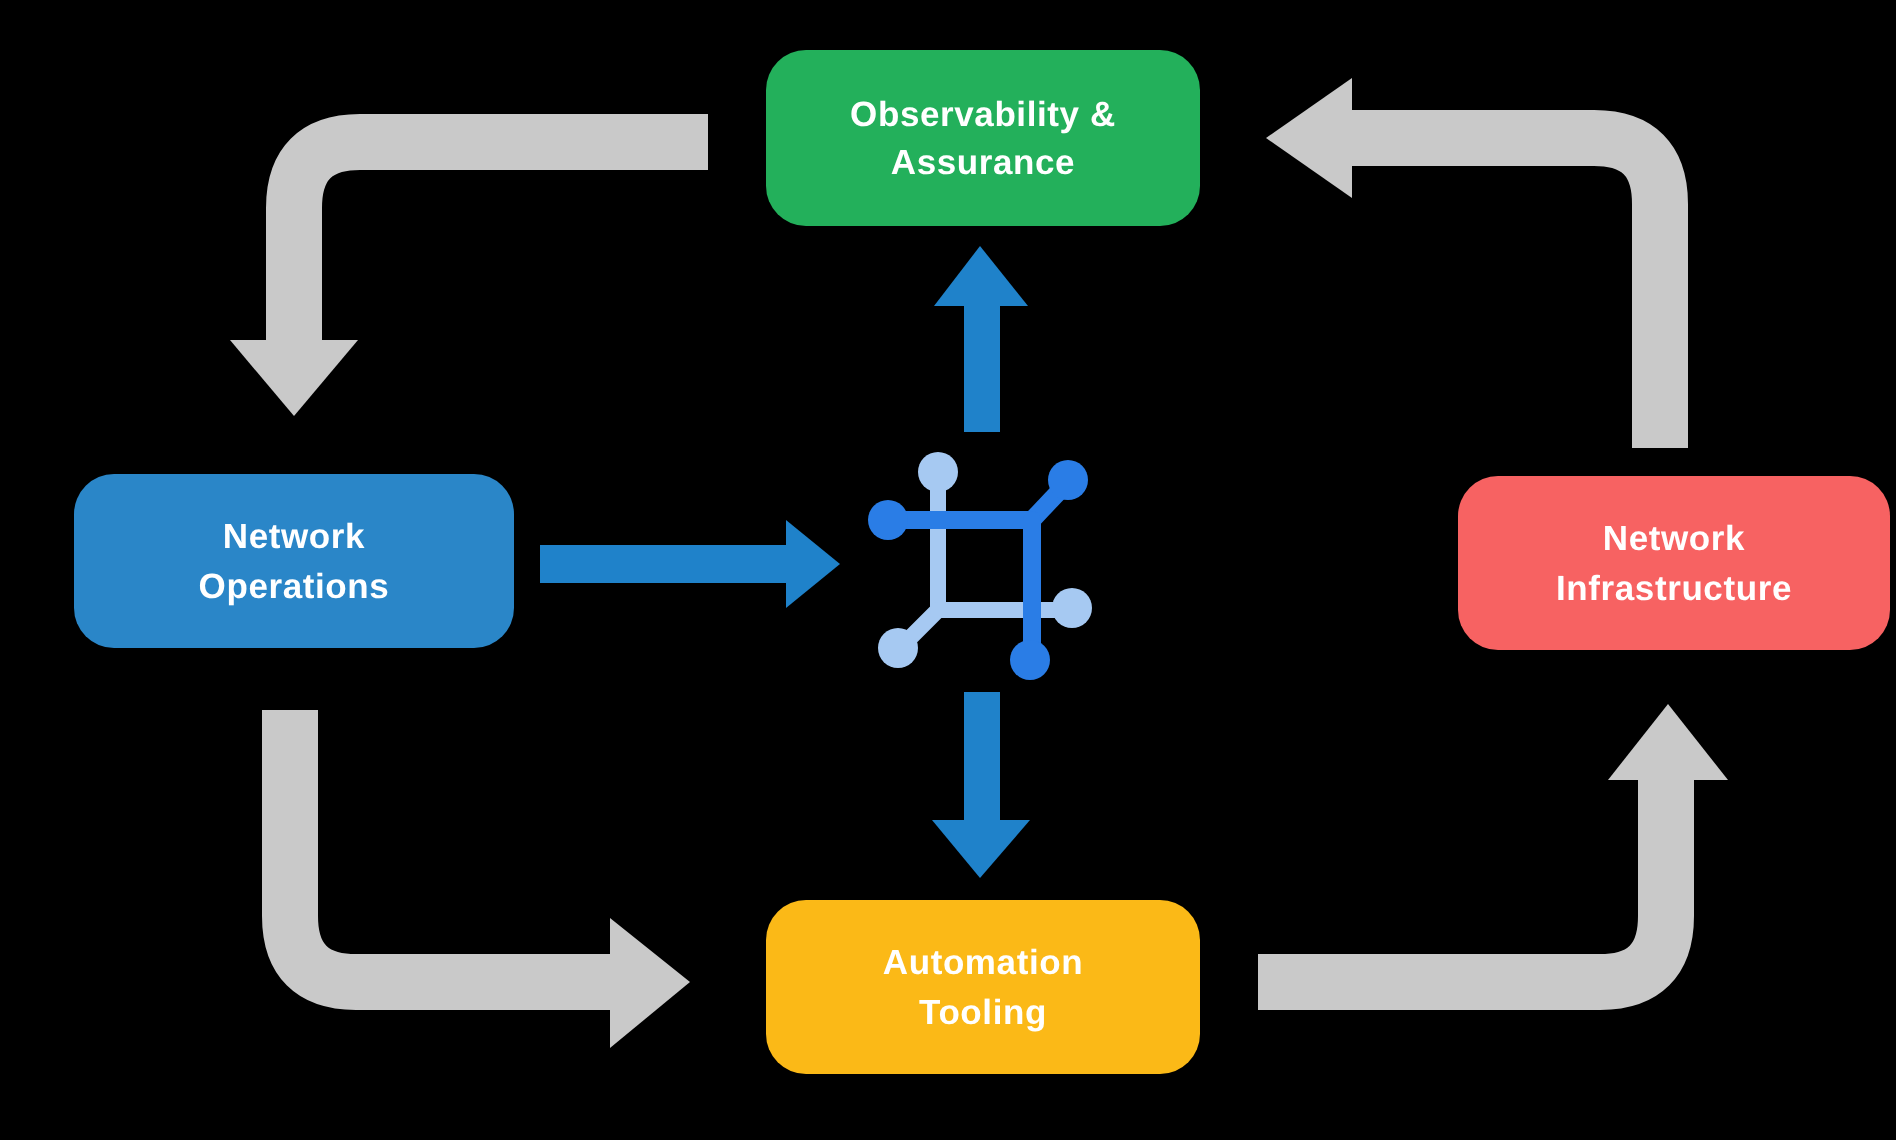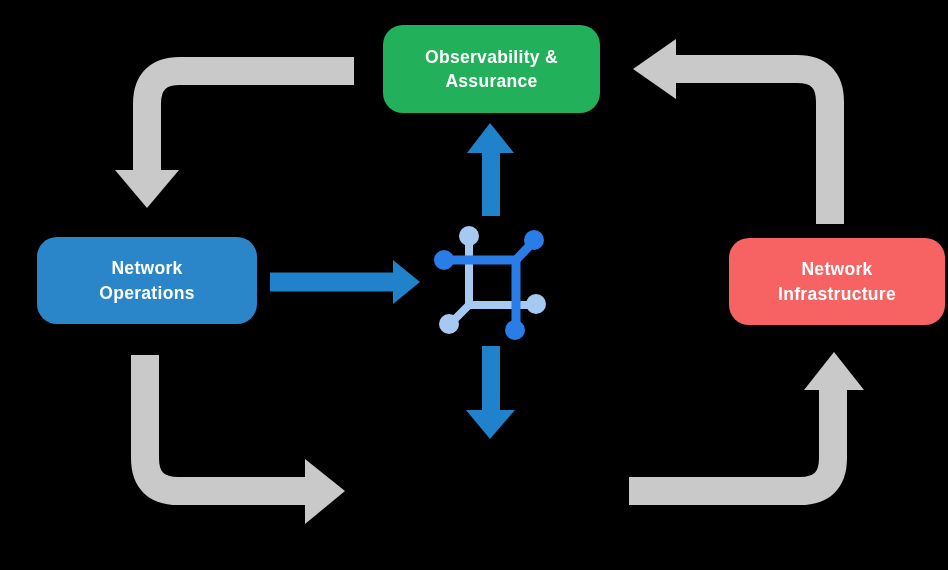--- a/index.html
+++ b/index.html
@@ -114,14 +114,18 @@
   <div class="node node-operations" style="background: rgb(42, 134, 200);">
     <span class="node-label" style="color: rgb(255, 255, 255);">Network
 Operations</span>
   </div>
 
   <div class="node node-infrastructure" style="background: rgb(247, 98, 98);">
     <span class="node-label" style="color: rgb(255, 255, 255);">Network
 Infrastructure</span>
   </div>
 
+  <div class="node node-automation" style="background: rgb(251, 185, 23);">
+    <span class="node-label" style="color: rgb(255, 255, 255);">Automation
+Tooling</span>
+  </div>
 
 </div>
 
 </body></html>

